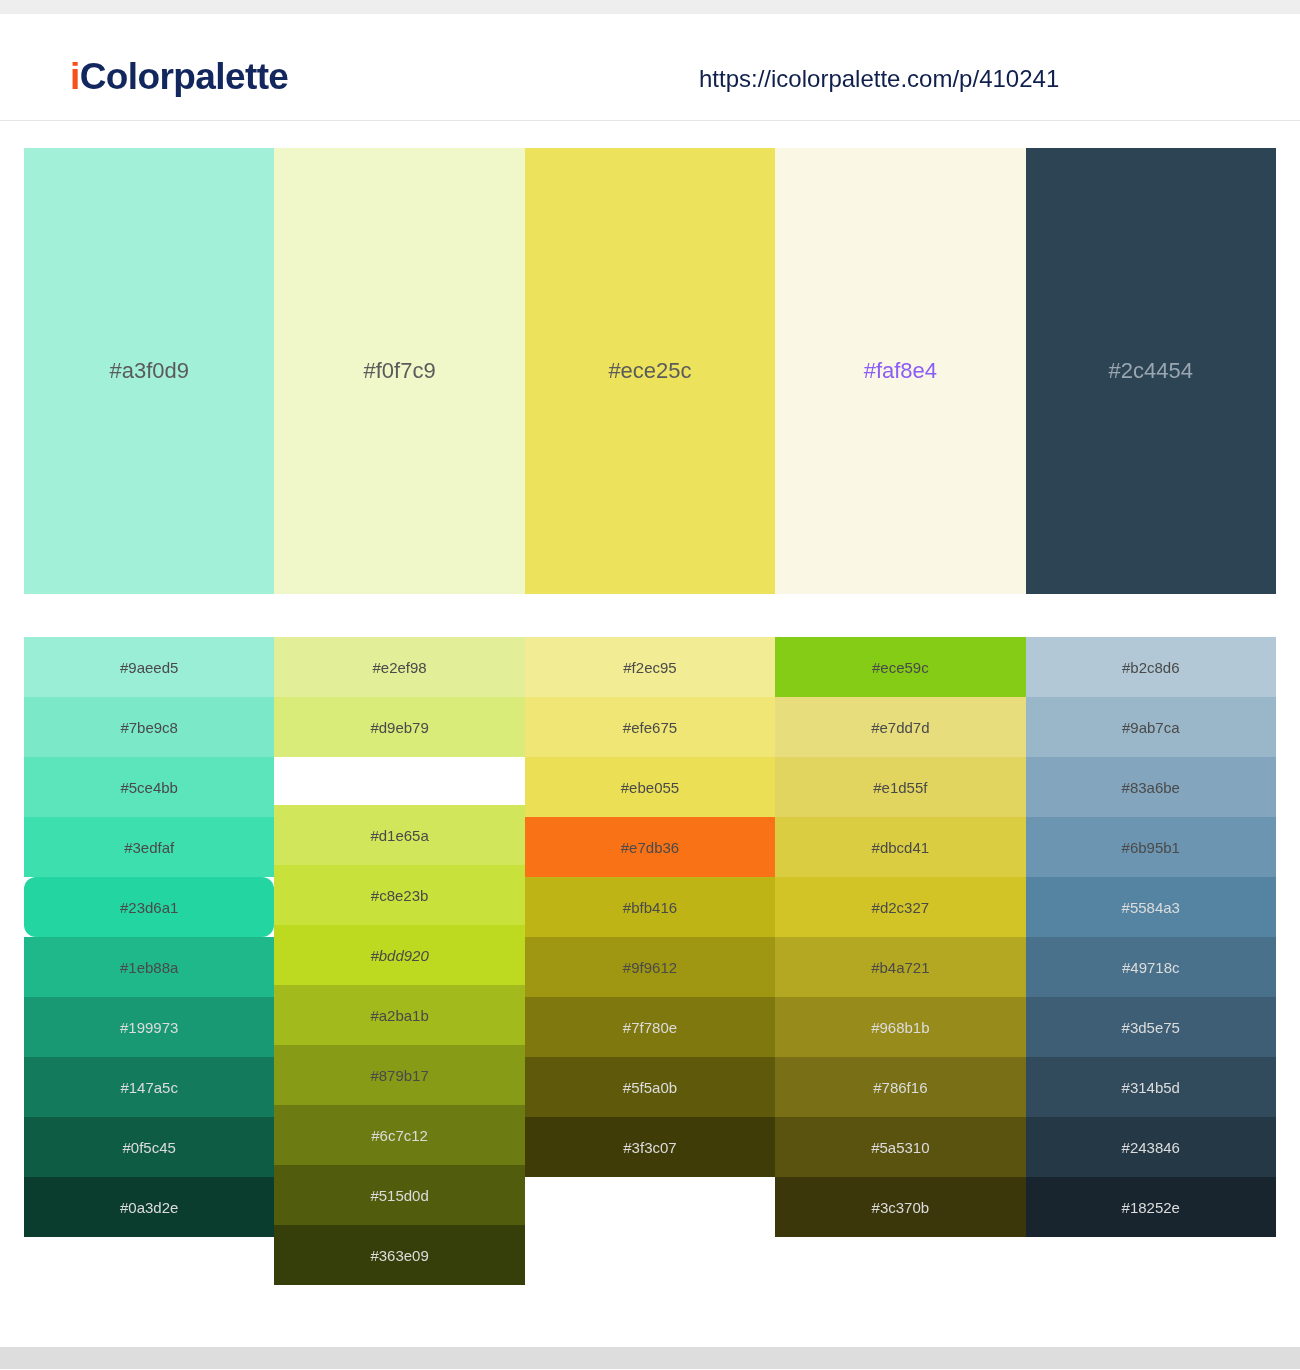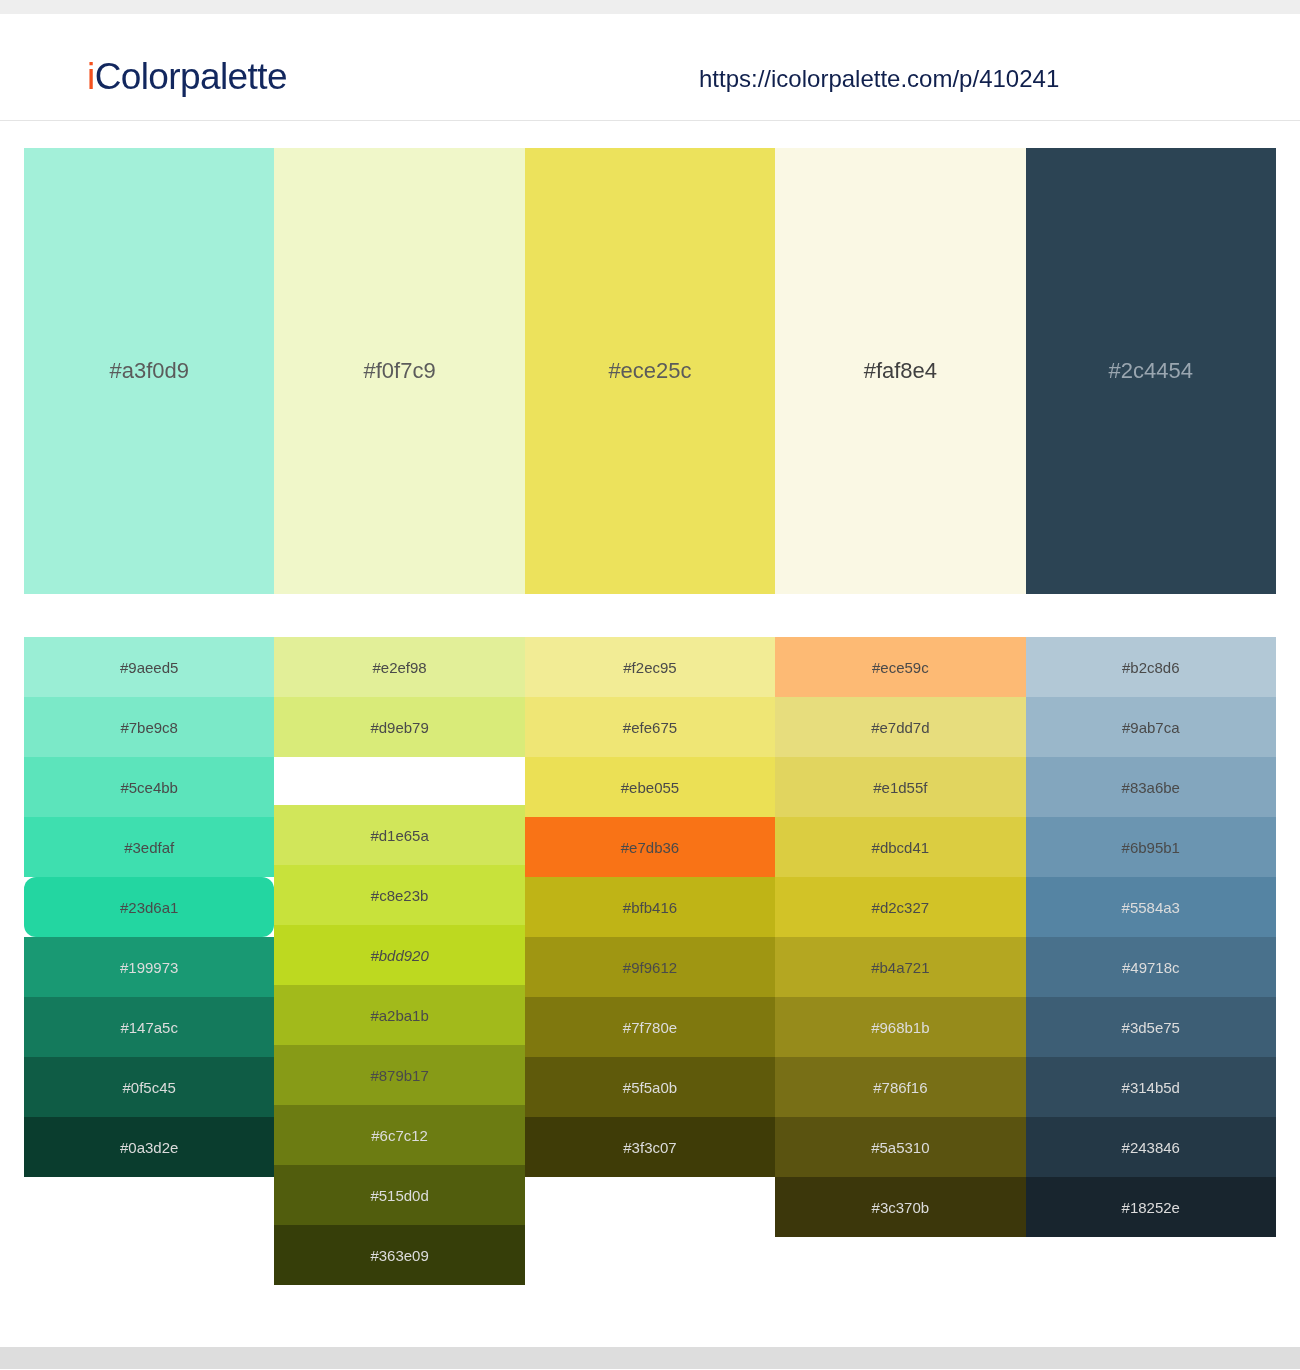--- a/index.html
+++ b/index.html
@@ -26,25 +26,24 @@
     width: 1300px;
     height: 107px;
     background: #ffffff;
     border-bottom: 1px solid #e4e4e4;
   }
   .logo {
     position: absolute;
     left: 70px;
     top: 44px;
     font-size: 37px;
-    font-weight: normal;
+    font-weight: bold;
     letter-spacing: -0.6px;
     line-height: 1;
     white-space: nowrap;
-    margin-left: 17px;
   }
   .logo-i { color: #f4511e; }
   .logo-rest { color: #12275e; }
 
   .page-url {
     position: absolute;
     left: 699px;
     top: 53px;
     font-size: 24px;
     color: #10204d;
@@ -141,36 +140,37 @@
       <div class="main-swatch" style="background: rgb(163, 240, 217);">
         <div class="hex" style="color: rgb(91, 91, 91);">#a3f0d9</div>
       </div>
       <div class="main-swatch" style="background: rgb(240, 247, 201);">
         <div class="hex" style="color: rgb(91, 91, 91);">#f0f7c9</div>
       </div>
       <div class="main-swatch" style="background: rgb(236, 226, 92);">
         <div class="hex" style="color: rgb(91, 91, 91);">#ece25c</div>
       </div>
       <div class="main-swatch" style="background: rgb(250, 248, 228);">
-        <div class="hex" style="color: #404040;">#faf8e4</div>
+        <div class="hex" style="color: #8b5cf6;">#faf8e4</div>
       </div>
       <div class="main-swatch" style="background: rgb(44, 68, 84);">
         <div class="hex" style="color: rgb(154, 166, 176);">#2c4454</div>
       </div>
     </div>
 </div>
 
 <div class="shades-wrap" id="shades-wrap" style="height: 600px;">
   <div class="shades-table" id="shades-table">
       <div class="shade-col">
         <div class="shade-cell txt-dark" style="background: rgb(154, 238, 213);">#9aeed5</div>
         <div class="shade-cell txt-dark" style="background: rgb(123, 233, 200);">#7be9c8</div>
         <div class="shade-cell txt-dark" style="background: rgb(92, 228, 187);">#5ce4bb</div>
         <div class="shade-cell txt-dark" style="background: rgb(62, 223, 175);">#3edfaf</div>
         <div class="shade-cell txt-dark" style="background: rgb(35, 214, 161); border-radius: 12px;">#23d6a1</div>
+        <div class="shade-cell txt-dark" style="background: rgb(30, 184, 138);">#1eb88a</div>
         <div class="shade-cell txt-light" style="background: rgb(25, 153, 115);">#199973</div>
         <div class="shade-cell txt-light" style="background: rgb(20, 122, 92);">#147a5c</div>
         <div class="shade-cell txt-light" style="background: rgb(15, 92, 69);">#0f5c45</div>
         <div class="shade-cell txt-light" style="background: rgb(10, 61, 46);">#0a3d2e</div>
       </div>
       <div class="shade-col">
         <div class="shade-cell txt-dark" style="background: rgb(226, 239, 152);">#e2ef98</div>
         <div class="shade-cell txt-dark" style="background: rgb(217, 235, 121);">#d9eb79</div>
         <div class="shade-cell txt-dark" style="background: rgb(209, 230, 90); margin-top: 48px;">#d1e65a</div>
         <div class="shade-cell txt-dark" style="background: rgb(200, 226, 59);">#c8e23b</div>
@@ -186,21 +186,21 @@
         <div class="shade-cell txt-dark" style="background: rgb(239, 230, 117);">#efe675</div>
         <div class="shade-cell txt-dark" style="background: rgb(235, 224, 85);">#ebe055</div>
         <div class="shade-cell txt-dark" style="background: #f97316;">#e7db36</div>
         <div class="shade-cell txt-dark" style="background: rgb(191, 180, 22);">#bfb416</div>
         <div class="shade-cell txt-dark" style="background: rgb(159, 150, 18);">#9f9612</div>
         <div class="shade-cell txt-light" style="background: rgb(127, 120, 14);">#7f780e</div>
         <div class="shade-cell txt-light" style="background: rgb(95, 90, 11);">#5f5a0b</div>
         <div class="shade-cell txt-light" style="background: rgb(63, 60, 7);">#3f3c07</div>
       </div>
       <div class="shade-col">
-        <div class="shade-cell txt-dark" style="background: #fdba74;">#ece59c</div>
+        <div class="shade-cell txt-dark" style="background: #84cc16;">#ece59c</div>
         <div class="shade-cell txt-dark" style="background: rgb(231, 221, 125);">#e7dd7d</div>
         <div class="shade-cell txt-dark" style="background: rgb(225, 213, 95);">#e1d55f</div>
         <div class="shade-cell txt-dark" style="background: rgb(219, 205, 65);">#dbcd41</div>
         <div class="shade-cell txt-dark" style="background: rgb(210, 195, 39);">#d2c327</div>
         <div class="shade-cell txt-dark" style="background: rgb(180, 167, 33);">#b4a721</div>
         <div class="shade-cell txt-light" style="background: rgb(150, 139, 27);">#968b1b</div>
         <div class="shade-cell txt-light" style="background: rgb(120, 111, 22);">#786f16</div>
         <div class="shade-cell txt-light" style="background: rgb(90, 83, 16);">#5a5310</div>
         <div class="shade-cell txt-light" style="background: rgb(60, 55, 11);">#3c370b</div>
       </div>

